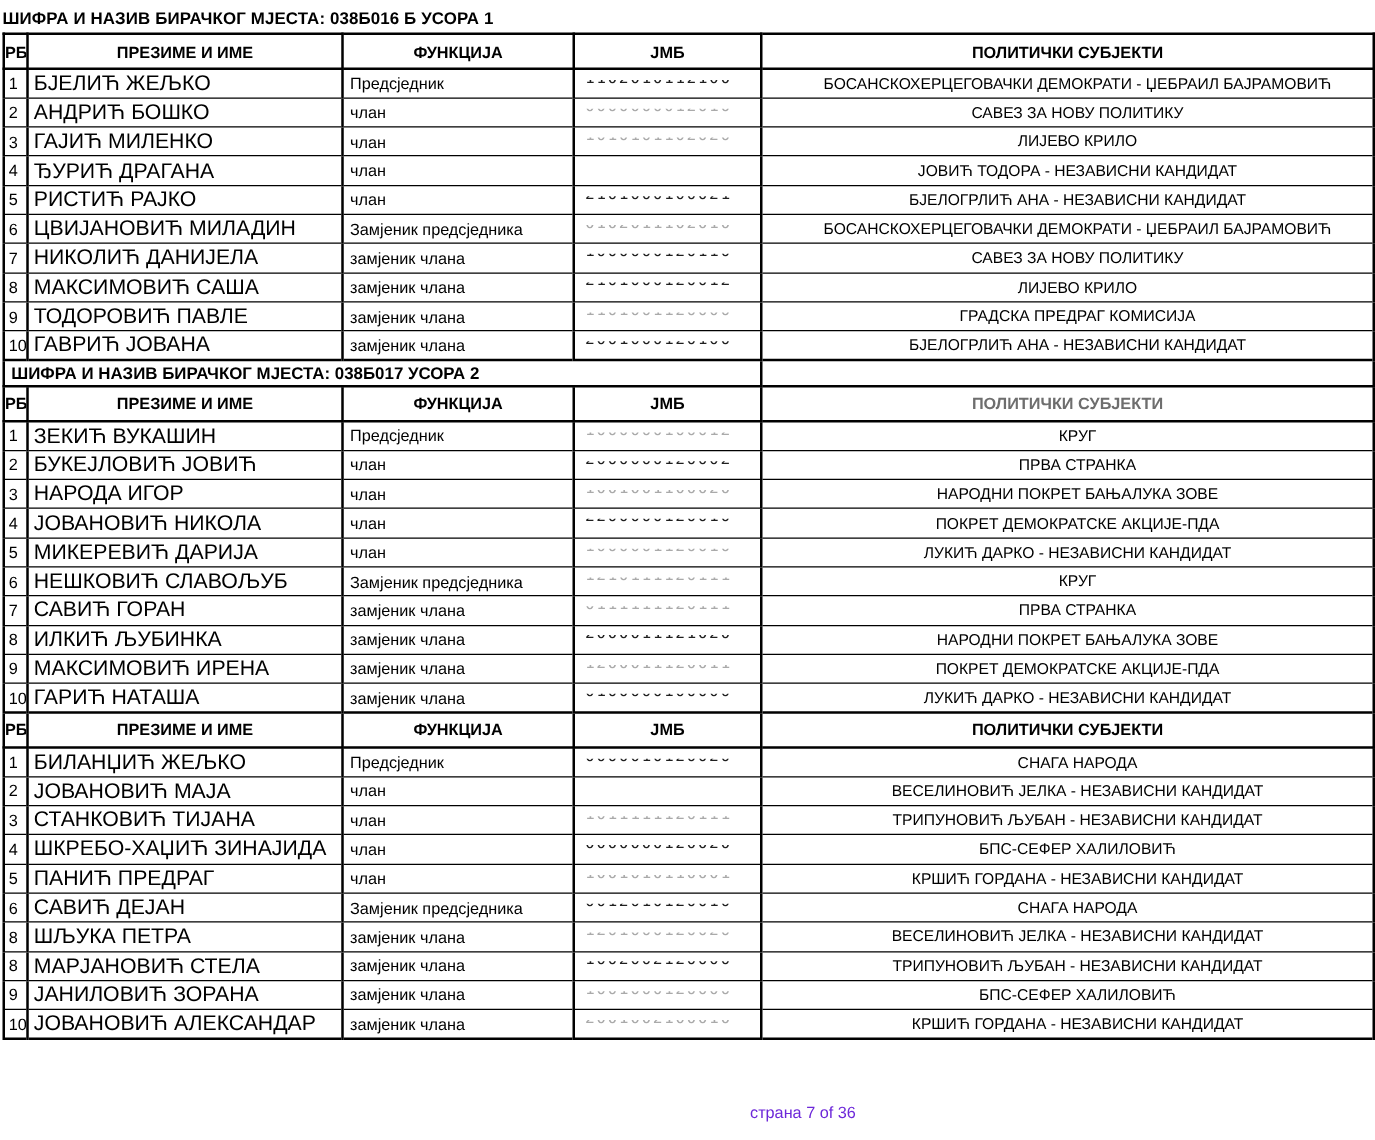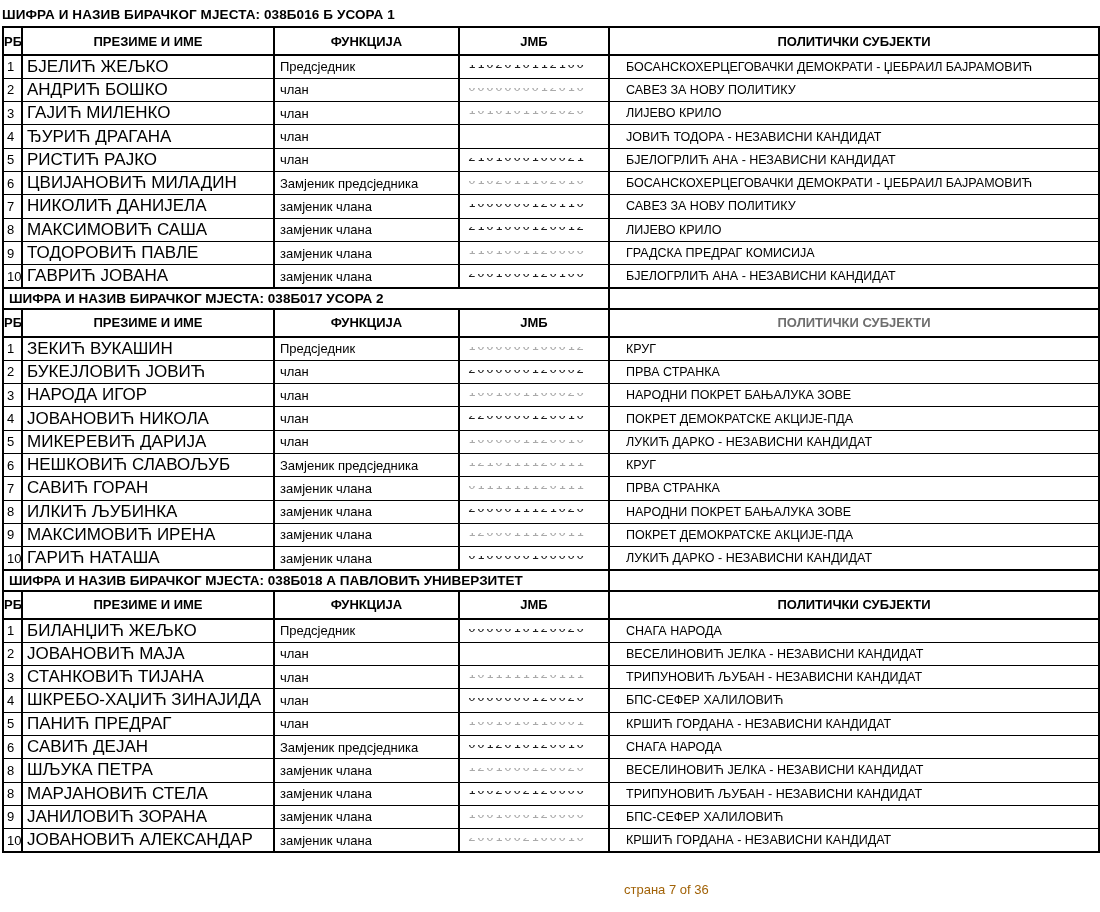--- a/index.html
+++ b/index.html
@@ -28,30 +28,30 @@
   tr.title-row{height:21px;}
   tr.title-row td{
     border-top:2px solid #000;border-bottom:2px solid #000;
     font-size:13.5px;font-weight:bold;text-align:left;padding-left:5px;
   }
   tr.data-row{height:23.3px;}
   td.c-num{font-size:13px;text-align:left;padding-left:3px;}
   td.c-name{font-size:17px;text-align:left;padding-left:4px;}
   td.c-func{font-size:13px;text-align:left;padding-left:5px;}
   td.c-jmb{text-align:left;padding-left:8px;}
-  td.c-subj{font-size:12.5px;text-align:left;padding-left:16px;}
+  td.c-subj{font-size:12.5px;text-align:center;padding-left:16px;}
   .clip{display:inline-block;height:6px;overflow:hidden;vertical-align:middle;}
   .clip > span{
     display:block;font-family:"DejaVu Sans Mono","Liberation Mono",monospace;
     font-size:13px;line-height:14px;margin-top:-8px;letter-spacing:1.2px;
   }
   .tone-dark{color:#1f1f1f;}
   .tone-light{color:#aaaaaa;}
   .footer{
-    position:absolute;left:624px;top:882px;font-size:13px;color:#a16207;
+    position:absolute;left:600px;top:882px;font-size:13px;color:#6d28d9;
   }
 </style>
 </head>
 <body>
 
 <div class="free-title">ШИФРА И НАЗИВ БИРАЧКОГ МЈЕСТА: 038Б016 Б УСОРА 1</div>
 
 <table class="roster">
   <colgroup>
     <col style="width:19px">
@@ -212,24 +212,20 @@
         <td class="c-jmb"><span class="clip"><span class="tone-light">1200011120011</span></span></td>
         <td class="c-subj">ПОКРЕТ ДЕМОКРАТСКЕ АКЦИЈЕ-ПДА</td>
       </tr>
       <tr class="data-row">
         <td class="c-num">10</td>
         <td class="c-name">ГАРИЋ НАТАША</td>
         <td class="c-func">замјеник члана</td>
         <td class="c-jmb"><span class="clip"><span class="tone-dark">0100000100000</span></span></td>
         <td class="c-subj">ЛУКИЋ ДАРКО - НЕЗАВИСНИ КАНДИДАТ</td>
       </tr>
-      <tr class="title-row">
-        <td class="title-cell" colspan="4">ШИФРА И НАЗИВ БИРАЧКОГ МЈЕСТА: 038Б018 А ПАВЛОВИЋ УНИВЕРЗИТЕТ</td>
-        <td class="title-empty"></td>
-      </tr>
       <tr class="head-row">
         <th class="h0">РБ</th>
         <th class="h1">ПРЕЗИМЕ И ИМЕ</th>
         <th class="h2">ФУНКЦИЈА</th>
         <th class="h3">ЈМБ</th>
         <th class="h4" style="color: rgb(0, 0, 0);">ПОЛИТИЧКИ СУБЈЕКТИ</th>
       </tr>
       <tr class="data-row">
         <td class="c-num">1</td>
         <td class="c-name">БИЛАНЏИЋ ЖЕЉКО</td>

